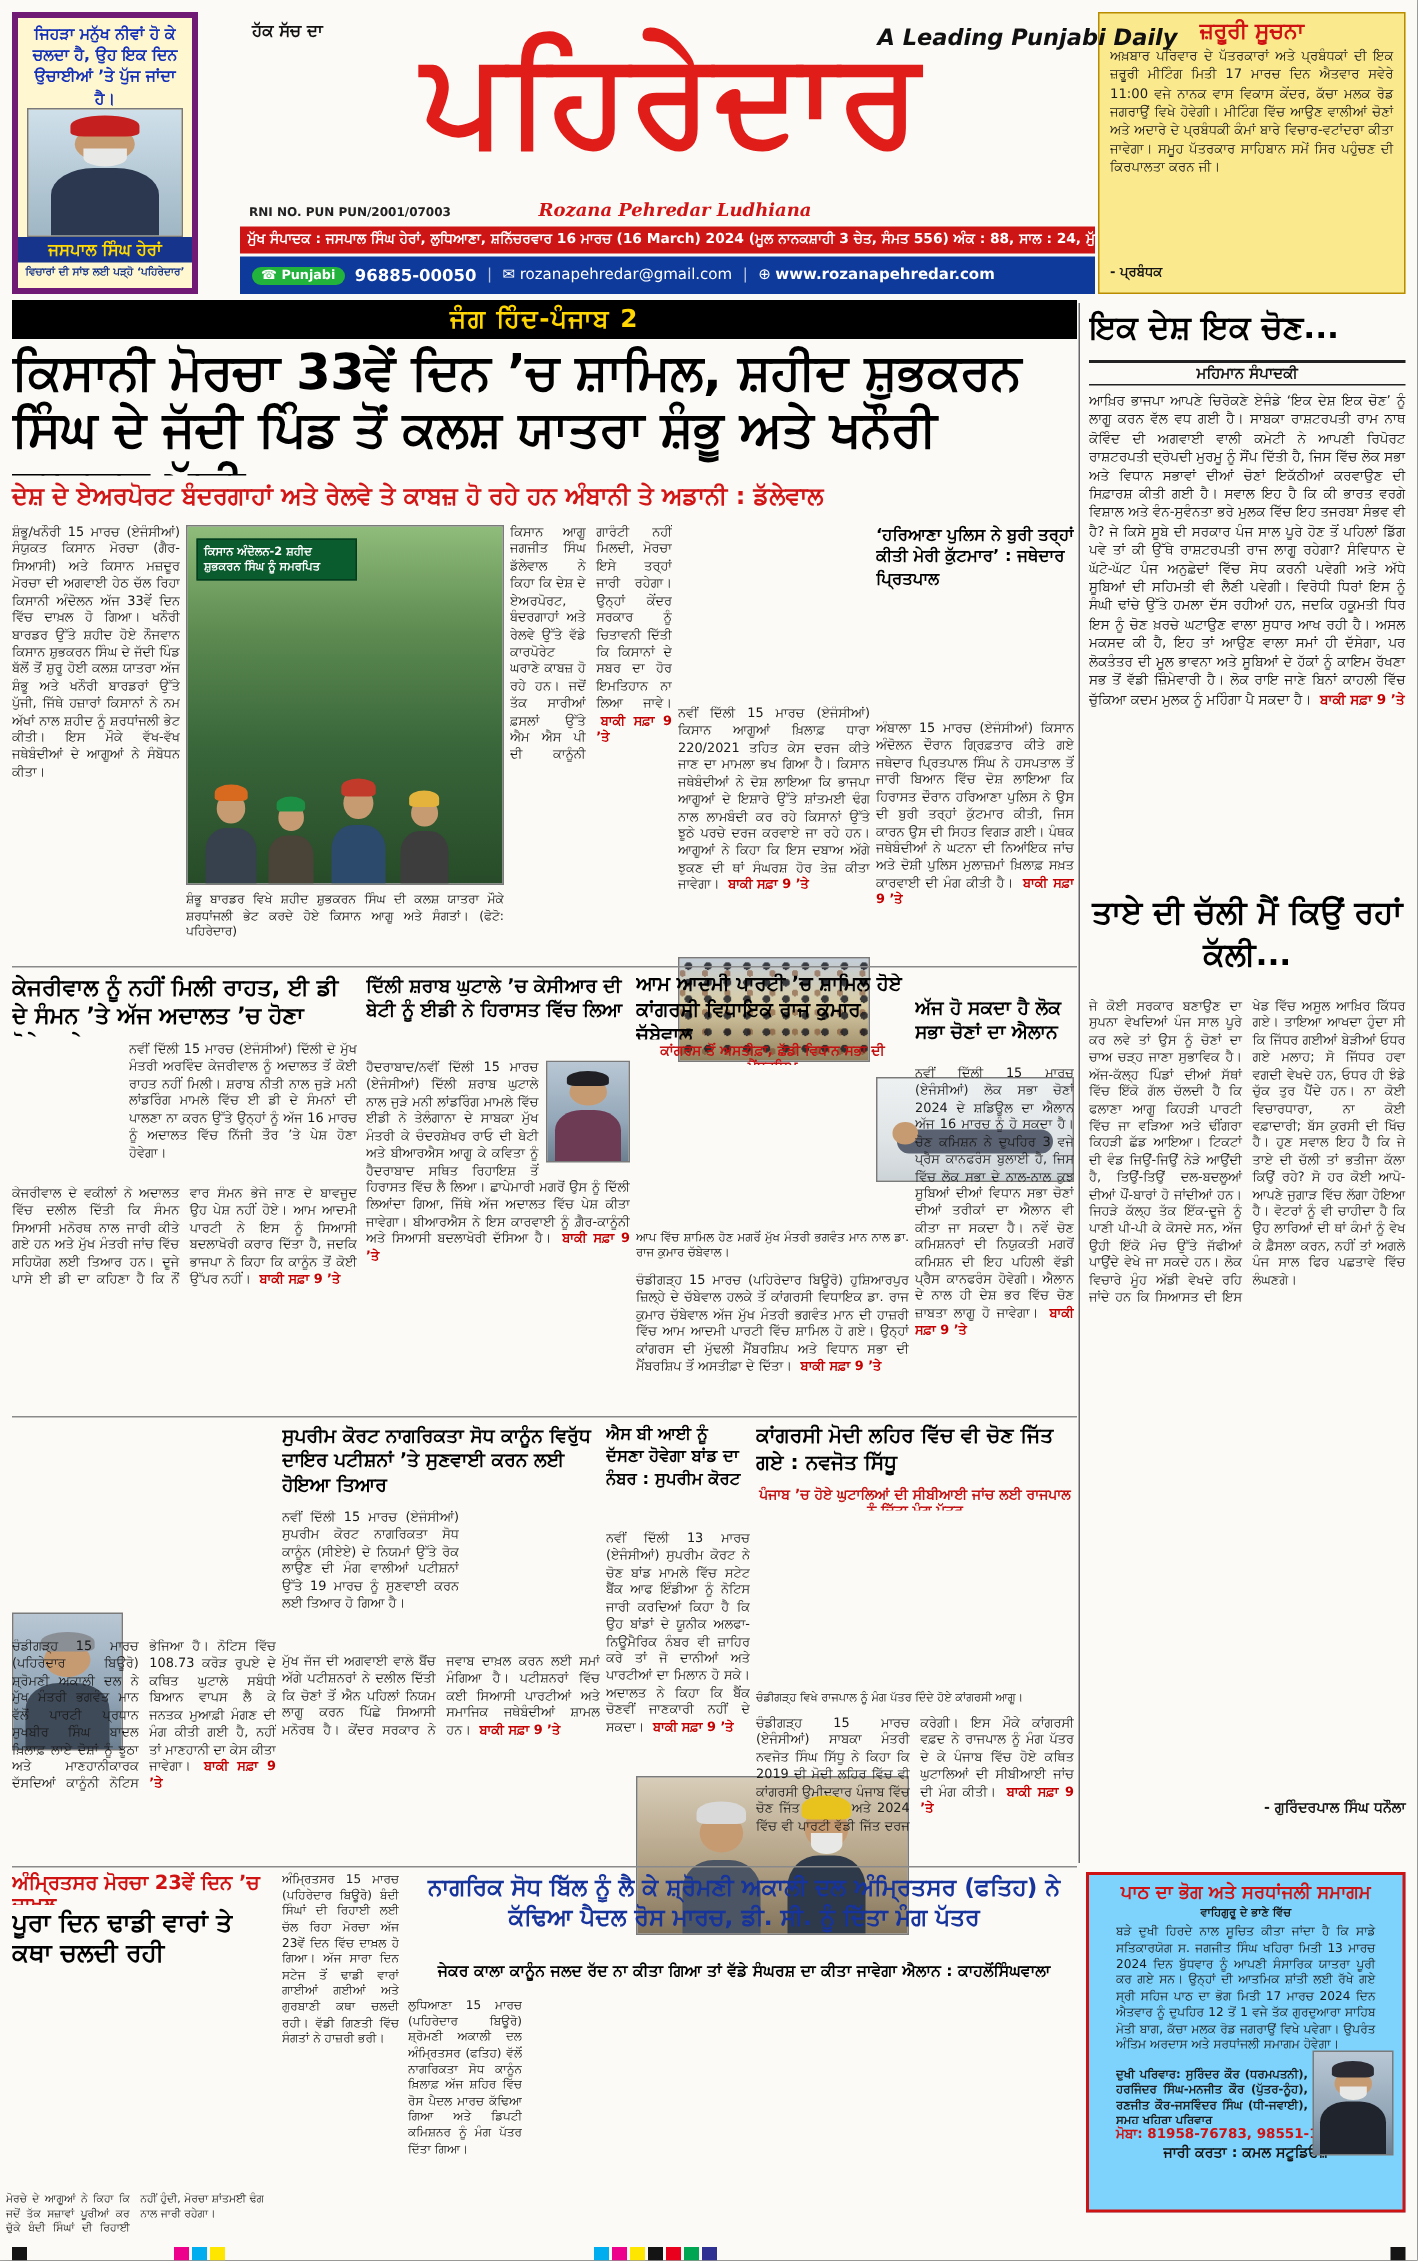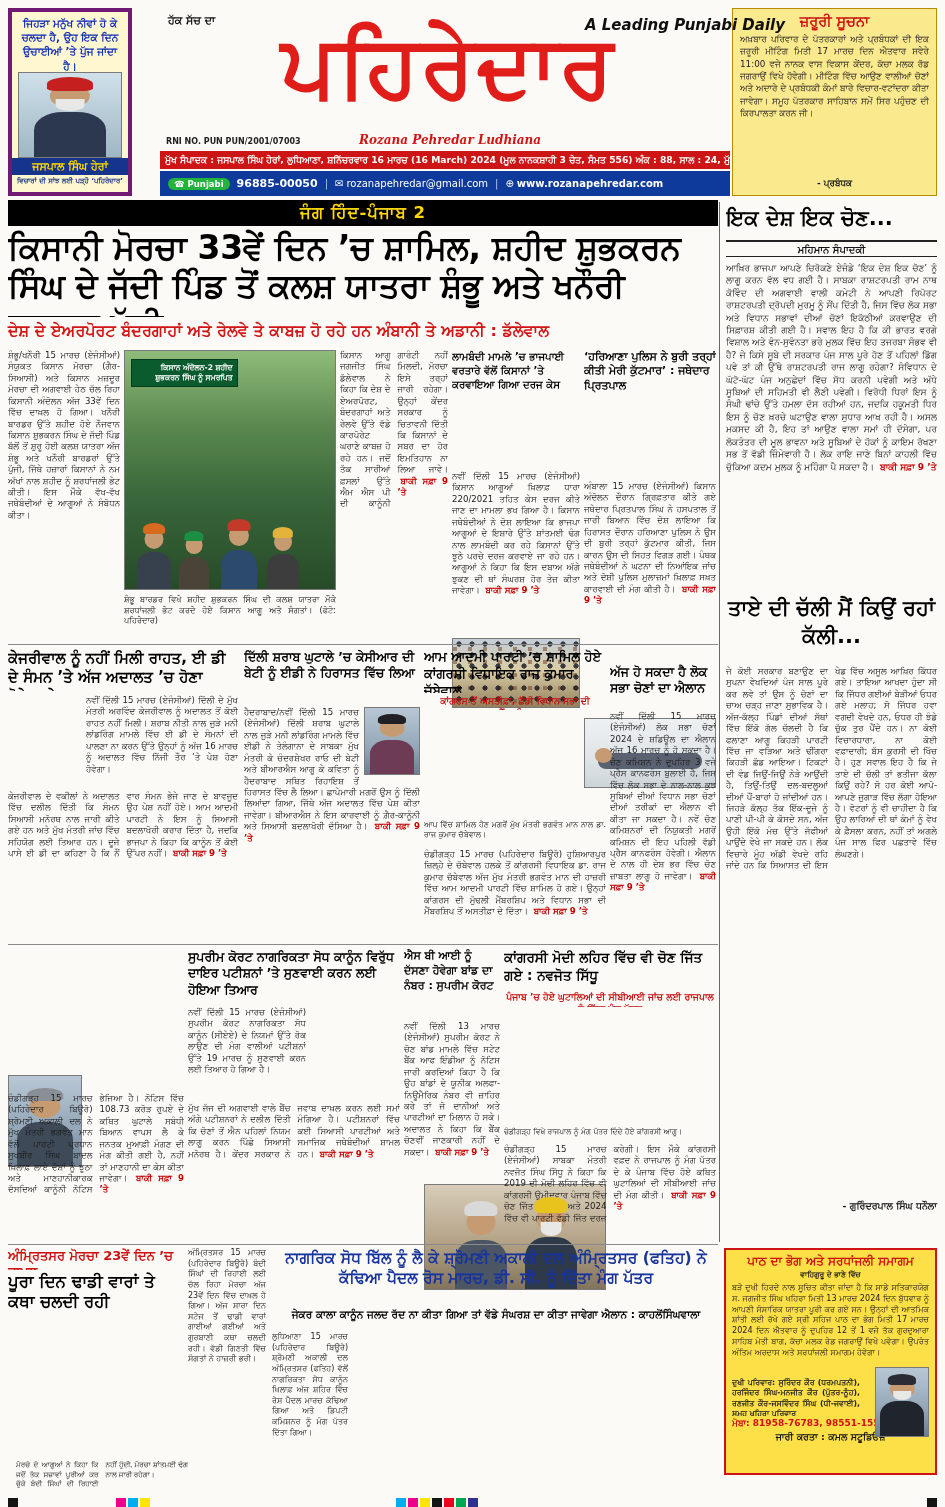--- a/index.html
+++ b/index.html
@@ -5,21 +5,21 @@
   html,body{margin:0;padding:0;background:#6b6b6b;}
   .page{position:relative;width:945px;height:1507px;margin:0 auto;background:#fbfaf6;
         font-family:"DejaVu Sans","Liberation Sans",sans-serif;color:#141414;overflow:hidden;
         box-shadow:0 0 10px rgba(0,0,0,.6);}
   .abs{position:absolute;box-sizing:border-box;}
   .bt{font-size:8.6px;line-height:1.33;text-align:justify;overflow:hidden;color:#1b1b1b;}
   .cols2{column-count:2;column-gap:7px;}
   .hl{font-weight:bold;color:#000;overflow:hidden;}
   .more{color:#c40000;font-weight:bold;margin-left:3px;}
   .cap{font-weight:normal;font-size:8.2px;line-height:1.3;text-align:justify;overflow:hidden;}
-  .photo{position:relative;overflow:hidden;border:1px solid #7a7a7a;box-sizing:border-box;text-align:right;}
+  .photo{position:relative;overflow:hidden;border:1px solid #7a7a7a;box-sizing:border-box;}
   .ph-stage{background:linear-gradient(180deg,#8fbc7a 0%,#5c8a50 30%,#39663a 62%,#274b28 100%);}
   .ph-crowd{background-image:
       radial-gradient(circle 2.6px at 6px 5px,rgba(20,22,30,.8) 97%,transparent),
       radial-gradient(circle 2.2px at 2px 10px,rgba(120,70,40,.55) 97%,transparent),
       linear-gradient(180deg,#c3cdd8 0%,#d9cda6 45%,#93815d 100%);
       background-size:13px 11px,15px 13px,100% 100%;}
   .ph-portrait{background:linear-gradient(180deg,#b9c7d4 0%,#93a7b8 60%,#6c7f90 100%);}
   .ph-indoor{background:linear-gradient(180deg,#d8cdb9 0%,#b3a285 55%,#82745c 100%);}
   .ph-hospital{background:linear-gradient(180deg,#eef1f2 0%,#dfe4e6 60%,#cdd4d8 100%);}
   .lying{position:absolute;left:10%;top:50%;width:80%;height:24%;border-radius:12px;background:#5a6170;}
@@ -82,21 +82,21 @@
     <span class="cbar-sep">|</span>
     <span class="cbar-item">
       <span>⊕</span>
       <span style="font-weight:bold;">www.rozanapehredar.com</span>
     </span>
   </div>
 
   <div class="abs" style="left:732px;top:8px;width:205px;height:188px;background:#fbe98e;border:1.5px solid #b98c00;padding:4px 7px;">
     <div style="text-align:center;color:#cf1212;font-size:14.5px;font-weight:800;margin-bottom:3px;">ਜ਼ਰੂਰੀ ਸੂਚਨਾ</div>
     <div class="bt" style="font-size:8.8px;line-height:1.4;height:145px;">ਅਖ਼ਬਾਰ ਪਰਿਵਾਰ ਦੇ ਪੱਤਰਕਾਰਾਂ ਅਤੇ ਪ੍ਰਬੰਧਕਾਂ ਦੀ ਇਕ ਜ਼ਰੂਰੀ ਮੀਟਿੰਗ ਮਿਤੀ 17 ਮਾਰਚ ਦਿਨ ਐਤਵਾਰ ਸਵੇਰੇ 11:00 ਵਜੇ ਨਾਨਕ ਵਾਸ ਵਿਕਾਸ ਕੇਂਦਰ, ਕੱਚਾ ਮਲਕ ਰੋਡ ਜਗਰਾਉਂ ਵਿਖੇ ਹੋਵੇਗੀ। ਮੀਟਿੰਗ ਵਿੱਚ ਆਉਣ ਵਾਲੀਆਂ ਚੋਣਾਂ ਅਤੇ ਅਦਾਰੇ ਦੇ ਪ੍ਰਬੰਧਕੀ ਕੰਮਾਂ ਬਾਰੇ ਵਿਚਾਰ-ਵਟਾਂਦਰਾ ਕੀਤਾ ਜਾਵੇਗਾ। ਸਮੂਹ ਪੱਤਰਕਾਰ ਸਾਹਿਬਾਨ ਸਮੇਂ ਸਿਰ ਪਹੁੰਚਣ ਦੀ ਕਿਰਪਾਲਤਾ ਕਰਨ ਜੀ।</div>
-    <div style="text-align:center;font-size:8.8px;font-weight:bold;">- ਪ੍ਰਬੰਧਕ</div>
+    <div style="text-align:left;font-size:8.8px;font-weight:bold;">- ਪ੍ਰਬੰਧਕ</div>
   </div>
 
   <div class="abs" style="left:8px;top:200px;width:710px;height:26px;background:#000;color:#ffd602;text-align:center;font-size:16.5px;font-weight:800;line-height:26px;letter-spacing:1px;">ਜੰਗ ਹਿੰਦ-ਪੰਜਾਬ 2</div>
 
   <div class="abs hl" style="left:8px;top:229px;width:710px;height:88px;font-size:33px;line-height:1.16;letter-spacing:-0.3px;">ਕਿਸਾਨੀ ਮੋਰਚਾ 33ਵੇਂ ਦਿਨ ’ਚ ਸ਼ਾਮਿਲ, ਸ਼ਹੀਦ ਸ਼ੁਭਕਰਨ ਸਿੰਘ ਦੇ ਜੱਦੀ ਪਿੰਡ ਤੋਂ ਕਲਸ਼ ਯਾਤਰਾ ਸ਼ੰਭੂ ਅਤੇ ਖਨੌਰੀ ਬਾਰਡਰ ਪੁੱਜੀ</div>
   <div class="abs" style="left:8px;top:321px;width:710px;height:24px;color:#d21616;font-size:16px;font-weight:800;">ਦੇਸ਼ ਦੇ ਏਅਰਪੋਰਟ ਬੰਦਰਗਾਹਾਂ ਅਤੇ ਰੇਲਵੇ ਤੇ ਕਾਬਜ਼ ਹੋ ਰਹੇ ਹਨ ਅੰਬਾਨੀ ਤੇ ਅਡਾਨੀ : ਡੱਲੇਵਾਲ</div>
 
   <div class="abs bt" style="left:8px;top:350px;width:112px;height:290px;">ਸ਼ੰਭੂ/ਖਨੌਰੀ 15 ਮਾਰਚ (ਏਜੰਸੀਆਂ) ਸੰਯੁਕਤ ਕਿਸਾਨ ਮੋਰਚਾ (ਗੈਰ-ਸਿਆਸੀ) ਅਤੇ ਕਿਸਾਨ ਮਜ਼ਦੂਰ ਮੋਰਚਾ ਦੀ ਅਗਵਾਈ ਹੇਠ ਚੱਲ ਰਿਹਾ ਕਿਸਾਨੀ ਅੰਦੋਲਨ ਅੱਜ 33ਵੇਂ ਦਿਨ ਵਿੱਚ ਦਾਖ਼ਲ ਹੋ ਗਿਆ। ਖਨੌਰੀ ਬਾਰਡਰ ਉੱਤੇ ਸ਼ਹੀਦ ਹੋਏ ਨੌਜਵਾਨ ਕਿਸਾਨ ਸ਼ੁਭਕਰਨ ਸਿੰਘ ਦੇ ਜੱਦੀ ਪਿੰਡ ਬੱਲੋਂ ਤੋਂ ਸ਼ੁਰੂ ਹੋਈ ਕਲਸ਼ ਯਾਤਰਾ ਅੱਜ ਸ਼ੰਭੂ ਅਤੇ ਖਨੌਰੀ ਬਾਰਡਰਾਂ ਉੱਤੇ ਪੁੱਜੀ, ਜਿੱਥੇ ਹਜ਼ਾਰਾਂ ਕਿਸਾਨਾਂ ਨੇ ਨਮ ਅੱਖਾਂ ਨਾਲ ਸ਼ਹੀਦ ਨੂੰ ਸ਼ਰਧਾਂਜਲੀ ਭੇਟ ਕੀਤੀ। ਇਸ ਮੌਕੇ ਵੱਖ-ਵੱਖ ਜਥੇਬੰਦੀਆਂ ਦੇ ਆਗੂਆਂ ਨੇ ਸੰਬੋਧਨ ਕੀਤਾ।</div>
 
   <div class="abs photo ph-stage" style="left:124px;top:350px;width:212px;height:240px;">
@@ -114,21 +114,20 @@
         <span class="t"></span>
       </div>
   </div>
   <div class="abs cap" style="left:124px;top:594px;width:212px;height:46px;">ਸ਼ੰਭੂ ਬਾਰਡਰ ਵਿਖੇ ਸ਼ਹੀਦ ਸ਼ੁਭਕਰਨ ਸਿੰਘ ਦੀ ਕਲਸ਼ ਯਾਤਰਾ ਮੌਕੇ ਸ਼ਰਧਾਂਜਲੀ ਭੇਟ ਕਰਦੇ ਹੋਏ ਕਿਸਾਨ ਆਗੂ ਅਤੇ ਸੰਗਤਾਂ। (ਫੋਟੋ: ਪਹਿਰੇਦਾਰ)</div>
 
   <div class="abs bt cols2" style="left:340px;top:350px;width:108px;height:290px;">
     <span>ਕਿਸਾਨ ਆਗੂ ਜਗਜੀਤ ਸਿੰਘ ਡੱਲੇਵਾਲ ਨੇ ਕਿਹਾ ਕਿ ਦੇਸ਼ ਦੇ ਏਅਰਪੋਰਟ, ਬੰਦਰਗਾਹਾਂ ਅਤੇ ਰੇਲਵੇ ਉੱਤੇ ਵੱਡੇ ਕਾਰਪੋਰੇਟ ਘਰਾਣੇ ਕਾਬਜ਼ ਹੋ ਰਹੇ ਹਨ। ਜਦੋਂ ਤੱਕ ਸਾਰੀਆਂ ਫ਼ਸਲਾਂ ਉੱਤੇ ਐਮ ਐਸ ਪੀ ਦੀ ਕਾਨੂੰਨੀ ਗਾਰੰਟੀ ਨਹੀਂ ਮਿਲਦੀ, ਮੋਰਚਾ ਇਸੇ ਤਰ੍ਹਾਂ ਜਾਰੀ ਰਹੇਗਾ। ਉਨ੍ਹਾਂ ਕੇਂਦਰ ਸਰਕਾਰ ਨੂੰ ਚਿਤਾਵਨੀ ਦਿੱਤੀ ਕਿ ਕਿਸਾਨਾਂ ਦੇ ਸਬਰ ਦਾ ਹੋਰ ਇਮਤਿਹਾਨ ਨਾ ਲਿਆ ਜਾਵੇ।</span>
     <span class="more">ਬਾਕੀ ਸਫ਼ਾ 9 ’ਤੇ</span>
   </div>
 
-  <div class="abs hl" style="left:452px;top:350px;width:128px;height:46px;font-size:10.2px;line-height:1.35;">ਲਾਮਬੰਦੀ ਮਾਮਲੇ ’ਚ ਭਾਜਪਾਈ ਵਰਤਾਰੇ ਵੱਲੋਂ ਕਿਸਾਨਾਂ ’ਤੇ ਕਰਵਾਇਆ ਗਿਆ ਦਰਜ ਕੇਸ</div>
   <div class="abs photo ph-crowd" style="left:452px;top:398px;width:128px;height:70px;"></div>
   <div class="abs bt" style="left:452px;top:471px;width:128px;height:169px;">
     <span>ਨਵੀਂ ਦਿੱਲੀ 15 ਮਾਰਚ (ਏਜੰਸੀਆਂ) ਕਿਸਾਨ ਆਗੂਆਂ ਖ਼ਿਲਾਫ਼ ਧਾਰਾ 220/2021 ਤਹਿਤ ਕੇਸ ਦਰਜ ਕੀਤੇ ਜਾਣ ਦਾ ਮਾਮਲਾ ਭਖ ਗਿਆ ਹੈ। ਕਿਸਾਨ ਜਥੇਬੰਦੀਆਂ ਨੇ ਦੋਸ਼ ਲਾਇਆ ਕਿ ਭਾਜਪਾ ਆਗੂਆਂ ਦੇ ਇਸ਼ਾਰੇ ਉੱਤੇ ਸ਼ਾਂਤਮਈ ਢੰਗ ਨਾਲ ਲਾਮਬੰਦੀ ਕਰ ਰਹੇ ਕਿਸਾਨਾਂ ਉੱਤੇ ਝੂਠੇ ਪਰਚੇ ਦਰਜ ਕਰਵਾਏ ਜਾ ਰਹੇ ਹਨ। ਆਗੂਆਂ ਨੇ ਕਿਹਾ ਕਿ ਇਸ ਦਬਾਅ ਅੱਗੇ ਝੁਕਣ ਦੀ ਥਾਂ ਸੰਘਰਸ਼ ਹੋਰ ਤੇਜ਼ ਕੀਤਾ ਜਾਵੇਗਾ।</span>
     <span class="more">ਬਾਕੀ ਸਫ਼ਾ 9 ’ਤੇ</span>
   </div>
 
   <div class="abs hl" style="left:584px;top:350px;width:132px;height:56px;font-size:11px;line-height:1.3;">‘ਹਰਿਆਣਾ ਪੁਲਿਸ ਨੇ ਬੁਰੀ ਤਰ੍ਹਾਂ ਕੀਤੀ ਮੇਰੀ ਕੁੱਟਮਾਰ’ : ਜਥੇਦਾਰ ਪ੍ਰਿਤਪਾਲ</div>
   <div class="abs photo ph-hospital" style="left:584px;top:408px;width:132px;height:70px;">
     <div class="lying"></div>
   </div>
@@ -215,27 +214,27 @@
     <span>ਚੰਡੀਗੜ੍ਹ 15 ਮਾਰਚ (ਏਜੰਸੀਆਂ) ਸਾਬਕਾ ਮੰਤਰੀ ਨਵਜੋਤ ਸਿੰਘ ਸਿੱਧੂ ਨੇ ਕਿਹਾ ਕਿ 2019 ਦੀ ਮੋਦੀ ਲਹਿਰ ਵਿੱਚ ਵੀ ਕਾਂਗਰਸੀ ਉਮੀਦਵਾਰ ਪੰਜਾਬ ਵਿੱਚ ਚੋਣ ਜਿੱਤ ਗਏ ਸਨ ਅਤੇ 2024 ਵਿੱਚ ਵੀ ਪਾਰਟੀ ਵੱਡੀ ਜਿੱਤ ਦਰਜ ਕਰੇਗੀ। ਇਸ ਮੌਕੇ ਕਾਂਗਰਸੀ ਵਫ਼ਦ ਨੇ ਰਾਜਪਾਲ ਨੂੰ ਮੰਗ ਪੱਤਰ ਦੇ ਕੇ ਪੰਜਾਬ ਵਿੱਚ ਹੋਏ ਕਥਿਤ ਘੁਟਾਲਿਆਂ ਦੀ ਸੀਬੀਆਈ ਜਾਂਚ ਦੀ ਮੰਗ ਕੀਤੀ।</span>
     <span class="more">ਬਾਕੀ ਸਫ਼ਾ 9 ’ਤੇ</span>
   </div>
 
   <div class="abs divider" style="left:8px;top:1244px;width:710px;"></div>
 
   <div class="abs" style="left:8px;top:1248px;width:176px;height:22px;color:#cf1212;font-size:13px;font-weight:800;overflow:hidden;">ਅੰਮ੍ਰਿਤਸਰ ਮੋਰਚਾ 23ਵੇਂ ਦਿਨ ’ਚ ਦਾਖ਼ਲ</div>
   <div class="abs hl" style="left:8px;top:1272px;width:176px;height:58px;font-size:16.5px;line-height:1.2;">ਪੂਰਾ ਦਿਨ ਢਾਡੀ ਵਾਰਾਂ ਤੇ ਕਥਾ ਚਲਦੀ ਰਹੀ</div>
   <div class="abs bt" style="left:188px;top:1248px;width:78px;height:210px;font-size:8px;">ਅੰਮ੍ਰਿਤਸਰ 15 ਮਾਰਚ (ਪਹਿਰੇਦਾਰ ਬਿਊਰੋ) ਬੰਦੀ ਸਿੰਘਾਂ ਦੀ ਰਿਹਾਈ ਲਈ ਚੱਲ ਰਿਹਾ ਮੋਰਚਾ ਅੱਜ 23ਵੇਂ ਦਿਨ ਵਿੱਚ ਦਾਖ਼ਲ ਹੋ ਗਿਆ। ਅੱਜ ਸਾਰਾ ਦਿਨ ਸਟੇਜ ਤੋਂ ਢਾਡੀ ਵਾਰਾਂ ਗਾਈਆਂ ਗਈਆਂ ਅਤੇ ਗੁਰਬਾਣੀ ਕਥਾ ਚਲਦੀ ਰਹੀ। ਵੱਡੀ ਗਿਣਤੀ ਵਿੱਚ ਸੰਗਤਾਂ ਨੇ ਹਾਜ਼ਰੀ ਭਰੀ।</div>
 
-  <div class="abs bt cols2" style="left:16px;top:1461px;width:172px;height:29px;font-size:7.2px;font-family:Liberation Serif, serif;">ਮੋਰਚੇ ਦੇ ਆਗੂਆਂ ਨੇ ਕਿਹਾ ਕਿ ਜਦੋਂ ਤੱਕ ਸਜ਼ਾਵਾਂ ਪੂਰੀਆਂ ਕਰ ਚੁੱਕੇ ਬੰਦੀ ਸਿੰਘਾਂ ਦੀ ਰਿਹਾਈ ਨਹੀਂ ਹੁੰਦੀ, ਮੋਰਚਾ ਸ਼ਾਂਤਮਈ ਢੰਗ ਨਾਲ ਜਾਰੀ ਰਹੇਗਾ।</div>
+  <div class="abs bt cols2" style="left:4px;top:1461px;width:172px;height:29px;font-size:7.2px;">ਮੋਰਚੇ ਦੇ ਆਗੂਆਂ ਨੇ ਕਿਹਾ ਕਿ ਜਦੋਂ ਤੱਕ ਸਜ਼ਾਵਾਂ ਪੂਰੀਆਂ ਕਰ ਚੁੱਕੇ ਬੰਦੀ ਸਿੰਘਾਂ ਦੀ ਰਿਹਾਈ ਨਹੀਂ ਹੁੰਦੀ, ਮੋਰਚਾ ਸ਼ਾਂਤਮਈ ਢੰਗ ਨਾਲ ਜਾਰੀ ਰਹੇਗਾ।</div>
 
   <div class="abs" style="left:272px;top:1248px;width:448px;height:58px;color:#17339c;font-size:15.5px;font-weight:800;text-align:center;line-height:1.3;overflow:hidden;">ਨਾਗਰਿਕ ਸੋਧ ਬਿੱਲ ਨੂੰ ਲੈ ਕੇ ਸ਼੍ਰੋਮਣੀ ਅਕਾਲੀ ਦਲ ਅੰਮ੍ਰਿਤਸਰ (ਫਤਿਹ) ਨੇ ਕੱਢਿਆ ਪੈਦਲ ਰੋਸ ਮਾਰਚ, ਡੀ. ਸੀ. ਨੂੰ ਦਿੱਤਾ ਮੰਗ ਪੱਤਰ</div>
   <div class="abs hl" style="left:272px;top:1308px;width:448px;height:20px;font-size:10.5px;text-align:center;">ਜੇਕਰ ਕਾਲਾ ਕਾਨੂੰਨ ਜਲਦ ਰੱਦ ਨਾ ਕੀਤਾ ਗਿਆ ਤਾਂ ਵੱਡੇ ਸੰਘਰਸ਼ ਦਾ ਕੀਤਾ ਜਾਵੇਗਾ ਐਲਾਨ : ਕਾਹਲੋਂਸਿੰਘਵਾਲਾ</div>
   <div class="abs bt" style="left:272px;top:1332px;width:76px;height:158px;font-size:8px;">ਲੁਧਿਆਣਾ 15 ਮਾਰਚ (ਪਹਿਰੇਦਾਰ ਬਿਊਰੋ) ਸ਼੍ਰੋਮਣੀ ਅਕਾਲੀ ਦਲ ਅੰਮ੍ਰਿਤਸਰ (ਫਤਿਹ) ਵੱਲੋਂ ਨਾਗਰਿਕਤਾ ਸੋਧ ਕਾਨੂੰਨ ਖ਼ਿਲਾਫ਼ ਅੱਜ ਸ਼ਹਿਰ ਵਿੱਚ ਰੋਸ ਪੈਦਲ ਮਾਰਚ ਕੱਢਿਆ ਗਿਆ ਅਤੇ ਡਿਪਟੀ ਕਮਿਸ਼ਨਰ ਨੂੰ ਮੰਗ ਪੱਤਰ ਦਿੱਤਾ ਗਿਆ।</div>
 
-  <div class="abs" style="left:724px;top:1248px;width:213px;height:227px;background:#fde047;border:2px solid #cf1212;padding:4px 6px;">
+  <div class="abs" style="left:724px;top:1248px;width:213px;height:227px;background:#7dd3fc;border:2px solid #cf1212;padding:4px 18px;">
     <div style="text-align:center;color:#cf1212;font-weight:800;font-size:12px;line-height:1.25;">ਪਾਠ ਦਾ ਭੋਗ ਅਤੇ ਸਰਧਾਂਜਲੀ ਸਮਾਗਮ</div>
     <div style="text-align:center;font-size:7.5px;font-weight:bold;margin:1px 0 2px;">ਵਾਹਿਗੁਰੂ ਦੇ ਭਾਣੇ ਵਿੱਚ</div>
     <div class="bt" style="font-size:8.1px;height:96px;">ਬੜੇ ਦੁਖੀ ਹਿਰਦੇ ਨਾਲ ਸੂਚਿਤ ਕੀਤਾ ਜਾਂਦਾ ਹੈ ਕਿ ਸਾਡੇ ਸਤਿਕਾਰਯੋਗ ਸ. ਜਗਜੀਤ ਸਿੰਘ ਖਹਿਰਾ ਮਿਤੀ 13 ਮਾਰਚ 2024 ਦਿਨ ਬੁੱਧਵਾਰ ਨੂੰ ਆਪਣੀ ਸੰਸਾਰਿਕ ਯਾਤਰਾ ਪੂਰੀ ਕਰ ਗਏ ਸਨ। ਉਨ੍ਹਾਂ ਦੀ ਆਤਮਿਕ ਸ਼ਾਂਤੀ ਲਈ ਰੱਖੇ ਗਏ ਸ੍ਰੀ ਸਹਿਜ ਪਾਠ ਦਾ ਭੋਗ ਮਿਤੀ 17 ਮਾਰਚ 2024 ਦਿਨ ਐਤਵਾਰ ਨੂੰ ਦੁਪਹਿਰ 12 ਤੋਂ 1 ਵਜੇ ਤੱਕ ਗੁਰਦੁਆਰਾ ਸਾਹਿਬ ਮੋਤੀ ਬਾਗ, ਕੱਚਾ ਮਲਕ ਰੋਡ ਜਗਰਾਉਂ ਵਿਖੇ ਪਵੇਗਾ। ਉਪਰੰਤ ਅੰਤਿਮ ਅਰਦਾਸ ਅਤੇ ਸਰਧਾਂਜਲੀ ਸਮਾਗਮ ਹੋਵੇਗਾ।</div>
     <div class="bt" style="font-size:7.8px;font-weight:bold;height:38px;width:128px;">ਦੁਖੀ ਪਰਿਵਾਰ: ਸੁਰਿੰਦਰ ਕੌਰ (ਧਰਮਪਤਨੀ), ਹਰਜਿੰਦਰ ਸਿੰਘ-ਮਨਜੀਤ ਕੌਰ (ਪੁੱਤਰ-ਨੂੰਹ), ਰਣਜੀਤ ਕੌਰ-ਜਸਵਿੰਦਰ ਸਿੰਘ (ਧੀ-ਜਵਾਈ), ਸਮੂਹ ਖਹਿਰਾ ਪਰਿਵਾਰ</div>
     <div style="text-align:left;color:#cf1212;font-weight:800;font-size:9px;margin-top:2px;">ਮੋਬਾ: 81958-76783, 98551-15577</div>
     <div style="text-align:center;font-weight:800;font-size:9.5px;margin-top:2px;">ਜਾਰੀ ਕਰਤਾ : ਕਮਲ ਸਟੂਡਿਓਜ਼</div>
     <div class="photo ph-portrait" style="position:absolute;right:6px;bottom:36px;width:54px;height:70px;">
       <div class="sil" style="left:50%;transform:translateX(-50%);bottom:0;width:44px;height:62px;--turb:#2b2b33;--coat:#20242c;">
           <span class="t"></span>
           <span class="b"></span>

